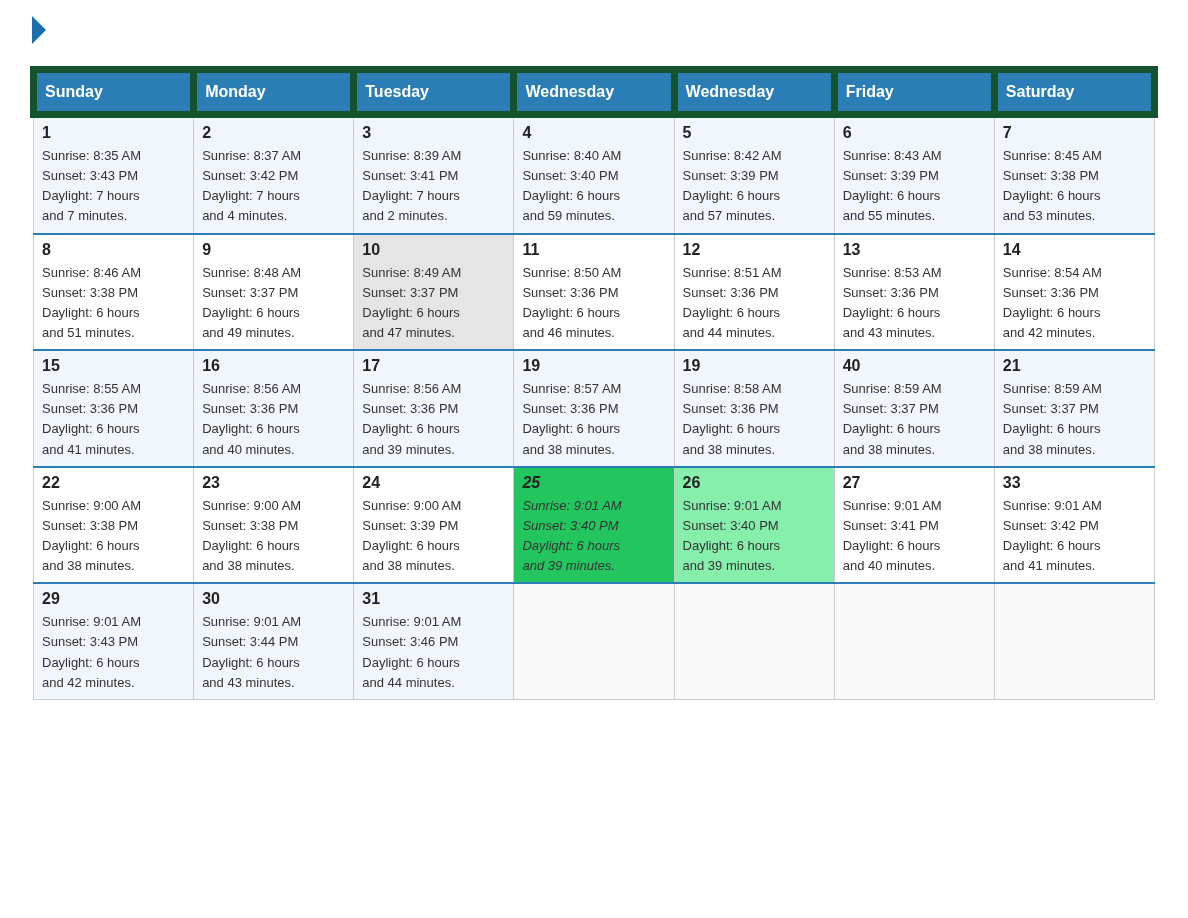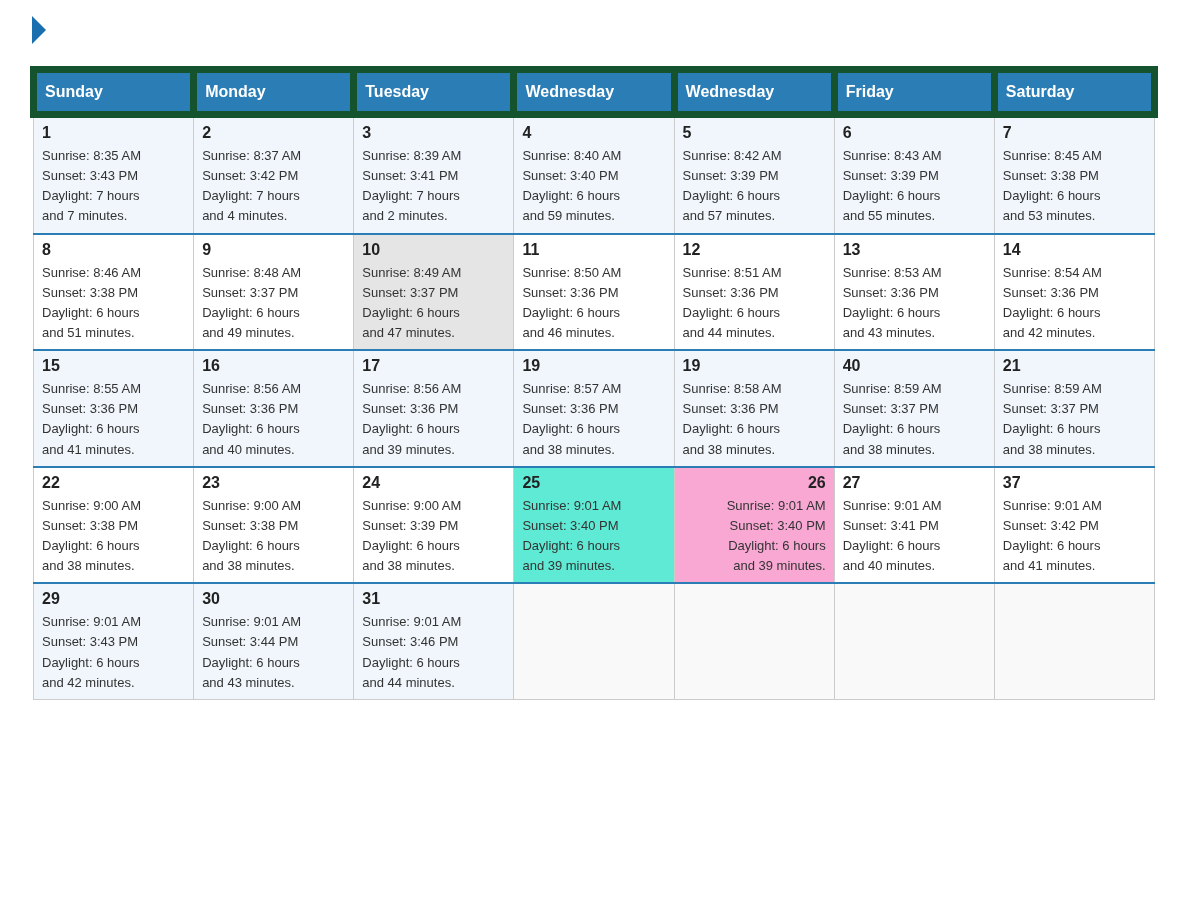--- a/index.html
+++ b/index.html
@@ -231,34 +231,34 @@
           <div class="day-info">Sunrise: 9:00 AM<br>Sunset: 3:38 PM<br>Daylight: 6 hours<br>and 38 minutes.</div>
         </td>
         <td style="background-color: rgb(255, 255, 255);">
           <div class="day-number">23</div>
           <div class="day-info">Sunrise: 9:00 AM<br>Sunset: 3:38 PM<br>Daylight: 6 hours<br>and 38 minutes.</div>
         </td>
         <td style="background-color: rgb(255, 255, 255);">
           <div class="day-number">24</div>
           <div class="day-info">Sunrise: 9:00 AM<br>Sunset: 3:39 PM<br>Daylight: 6 hours<br>and 38 minutes.</div>
         </td>
-        <td style="background-color: #5eead4;">
+        <td style="background-color: #22c55e; font-style: italic;">
           <div class="day-number">25</div>
           <div class="day-info">Sunrise: 9:01 AM<br>Sunset: 3:40 PM<br>Daylight: 6 hours<br>and 39 minutes.</div>
         </td>
-        <td style="background-color: #f9a8d4; text-align: right;">
+        <td style="background-color: #86efac;">
           <div class="day-number">26</div>
           <div class="day-info">Sunrise: 9:01 AM<br>Sunset: 3:40 PM<br>Daylight: 6 hours<br>and 39 minutes.</div>
         </td>
         <td style="background-color: rgb(255, 255, 255);">
           <div class="day-number">27</div>
           <div class="day-info">Sunrise: 9:01 AM<br>Sunset: 3:41 PM<br>Daylight: 6 hours<br>and 40 minutes.</div>
         </td>
         <td style="background-color: rgb(255, 255, 255);">
-          <div class="day-number">37</div>
+          <div class="day-number">33</div>
           <div class="day-info">Sunrise: 9:01 AM<br>Sunset: 3:42 PM<br>Daylight: 6 hours<br>and 41 minutes.</div>
         </td>
       </tr>
       <tr class="week-row">
         <td style="background-color: rgb(240, 246, 251); margin-top: 38px;">
           <div class="day-number">29</div>
           <div class="day-info">Sunrise: 9:01 AM<br>Sunset: 3:43 PM<br>Daylight: 6 hours<br>and 42 minutes.</div>
         </td>
         <td style="background-color: rgb(240, 246, 251);">
           <div class="day-number">30</div>

